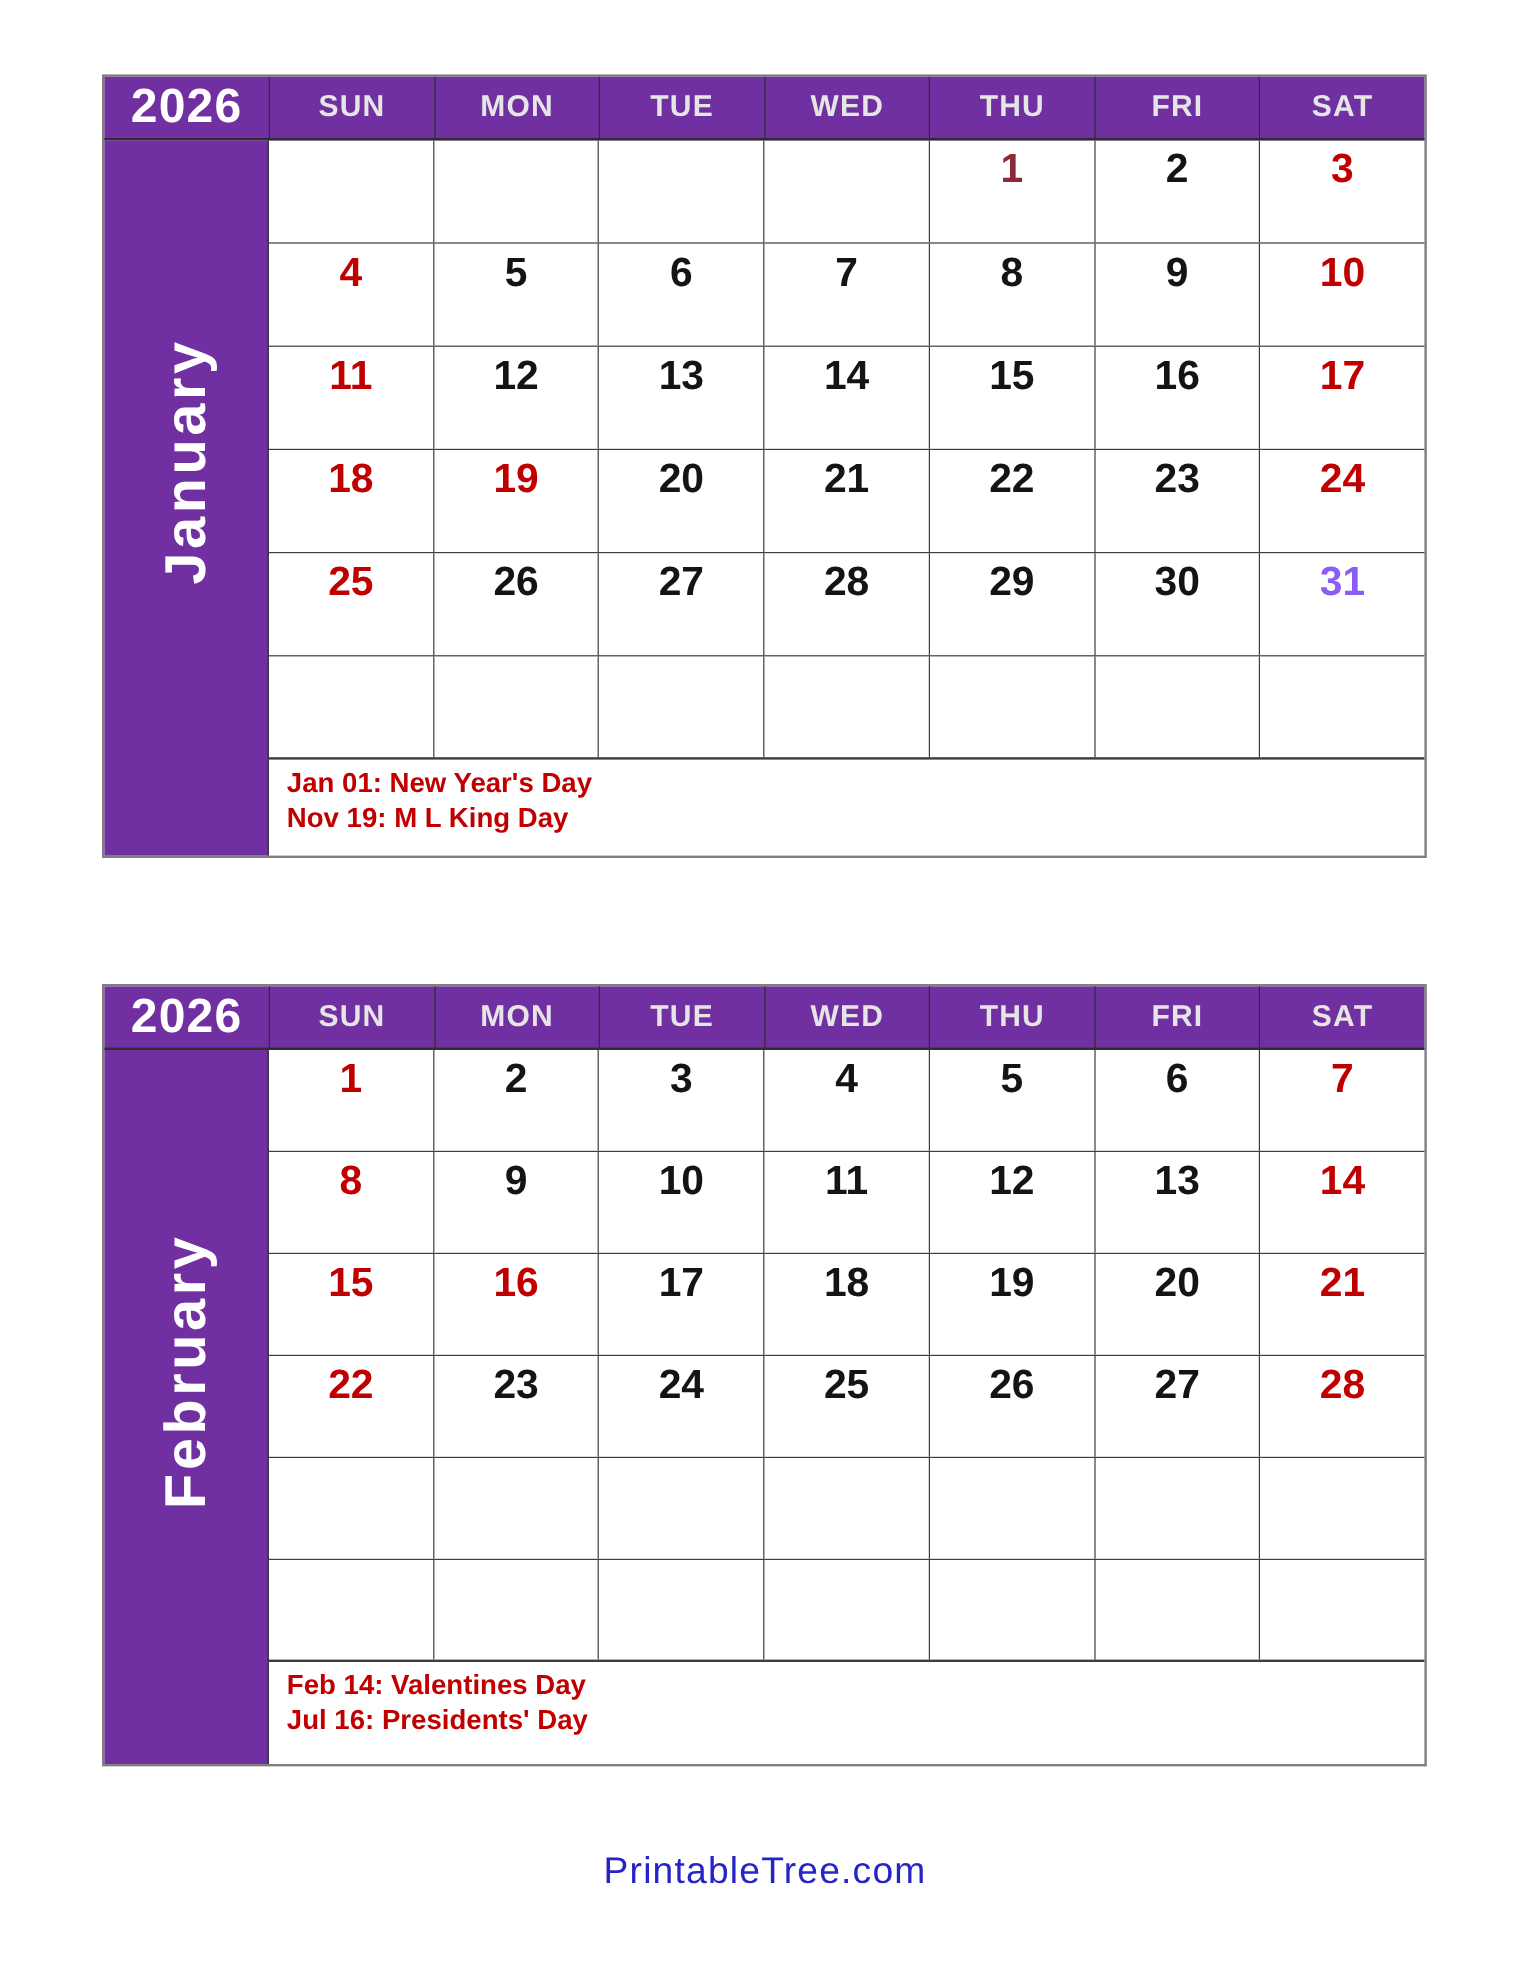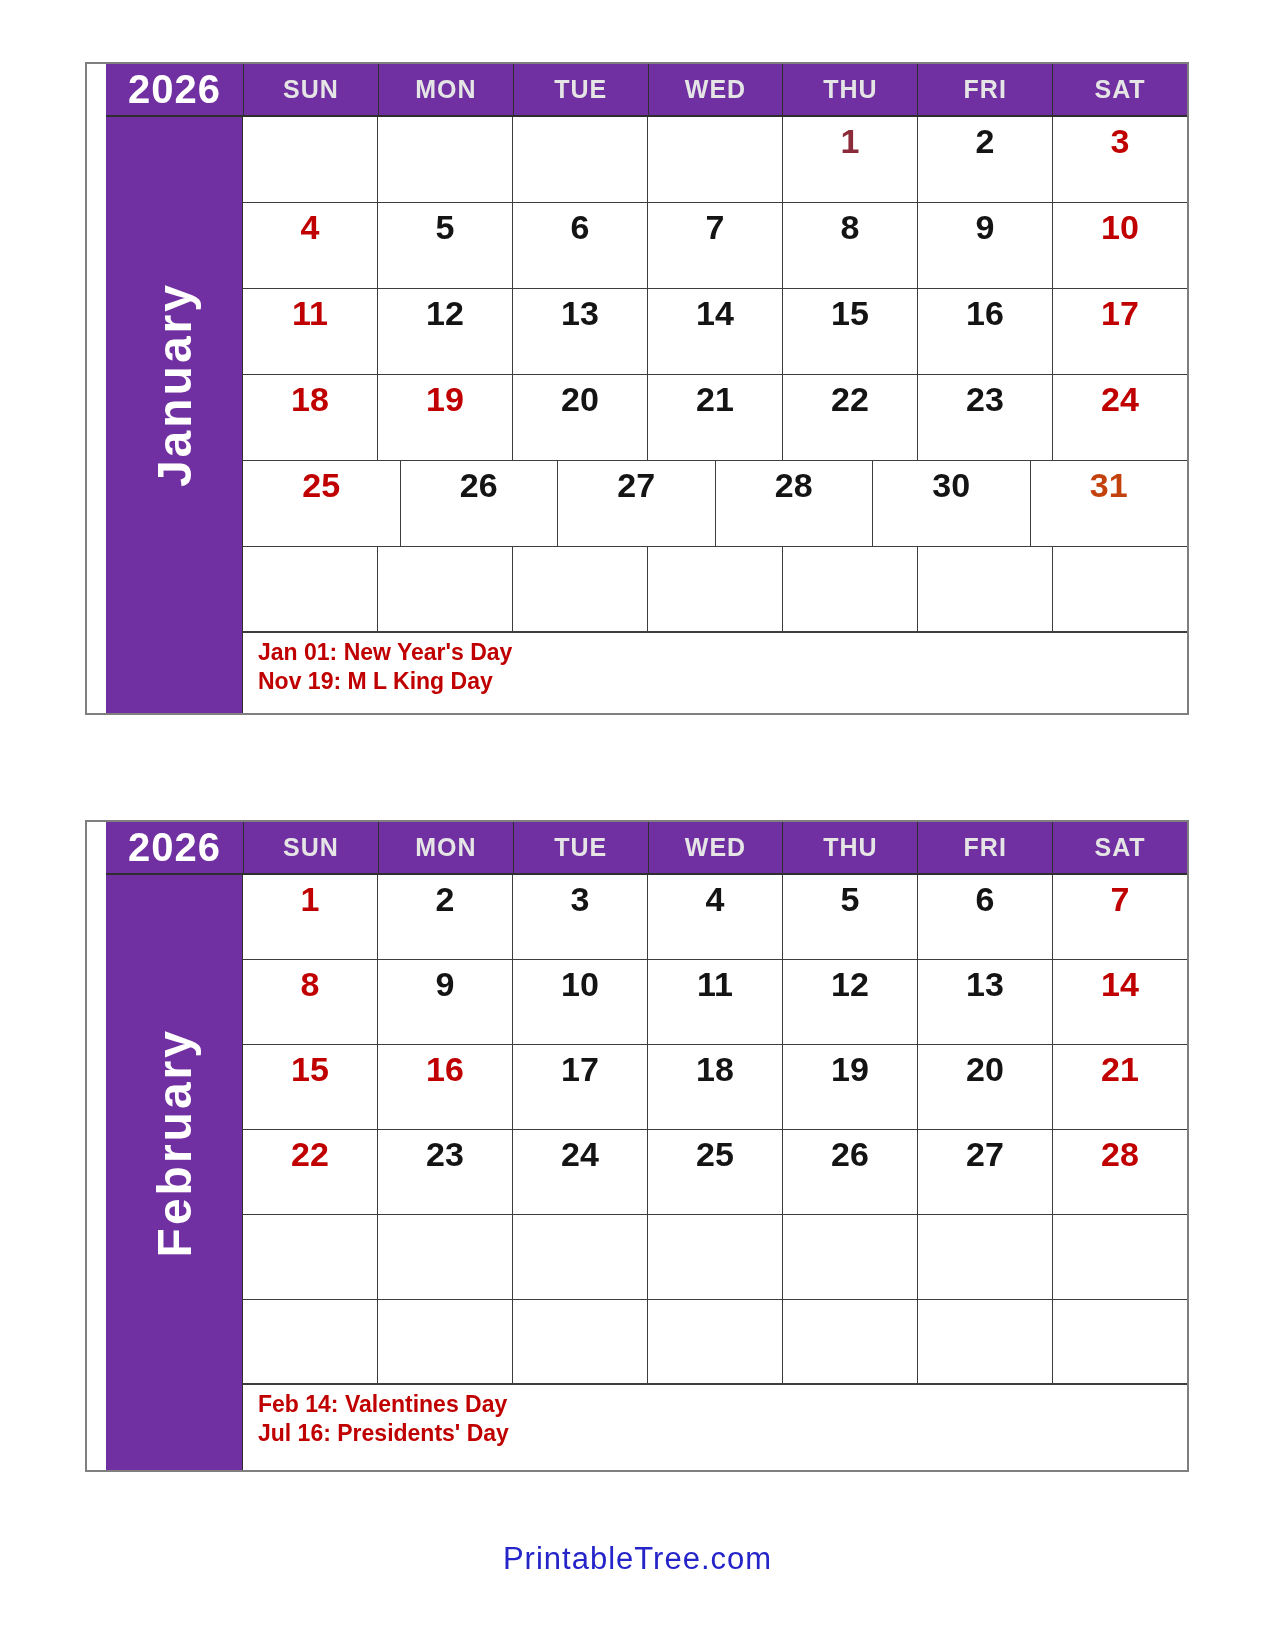--- a/index.html
+++ b/index.html
@@ -3,21 +3,21 @@
 <meta charset="utf-8">
 <style>
   html,body{margin:0;padding:0;}
   body{
     width:1275px;height:1650px;position:relative;background:#ffffff;
     font-family:"Liberation Sans", sans-serif;
     -webkit-font-smoothing:antialiased;
   }
   .calendar{
     position:absolute;left:85px;width:1104px;
-    border:2px solid #7f7f7f;box-sizing:border-box;background:#ffffff;padding-left:19px;
+    border:2px solid #7f7f7f;box-sizing:border-box;background:#ffffff;
   }
   .cal-header{
     display:flex;height:53px;background:var(--purple);
     border-bottom:2px solid #2e2e2e;box-sizing:border-box;
   }
   .year-cell{
     width:137px;flex:0 0 137px;display:flex;align-items:center;justify-content:center;
     color:#ffffff;font-size:40px;font-weight:600;letter-spacing:1px;
   }
   .dow-cell{
@@ -115,22 +115,23 @@
             <div class="date-cell" style="color: rgb(20, 20, 20);">21</div>
             <div class="date-cell" style="color: rgb(20, 20, 20);">22</div>
             <div class="date-cell" style="color: rgb(20, 20, 20);">23</div>
             <div class="date-cell" style="color: rgb(192, 0, 0);">24</div>
           </div>
           <div class="week-row">
             <div class="date-cell" style="color: rgb(192, 0, 0);">25</div>
             <div class="date-cell" style="color: rgb(20, 20, 20);">26</div>
             <div class="date-cell" style="color: rgb(20, 20, 20);">27</div>
             <div class="date-cell" style="color: rgb(20, 20, 20);">28</div>
+            <div class="date-cell" style="color: rgb(20, 20, 20);">29</div>
             <div class="date-cell" style="color: rgb(20, 20, 20);">30</div>
-            <div class="date-cell" style="color: #c2410c;">31</div>
+            <div class="date-cell" style="color: #8b5cf6;">31</div>
           </div>
           <div class="week-row last">
             <div class="date-cell" style="color: rgb(192, 0, 0);"></div>
             <div class="date-cell" style="color: rgb(20, 20, 20);"></div>
             <div class="date-cell" style="color: rgb(20, 20, 20);"></div>
             <div class="date-cell" style="color: rgb(20, 20, 20);"></div>
             <div class="date-cell" style="color: rgb(20, 20, 20);"></div>
             <div class="date-cell" style="color: rgb(20, 20, 20);"></div>
             <div class="date-cell" style="color: rgb(192, 0, 0);"></div>
           </div>

